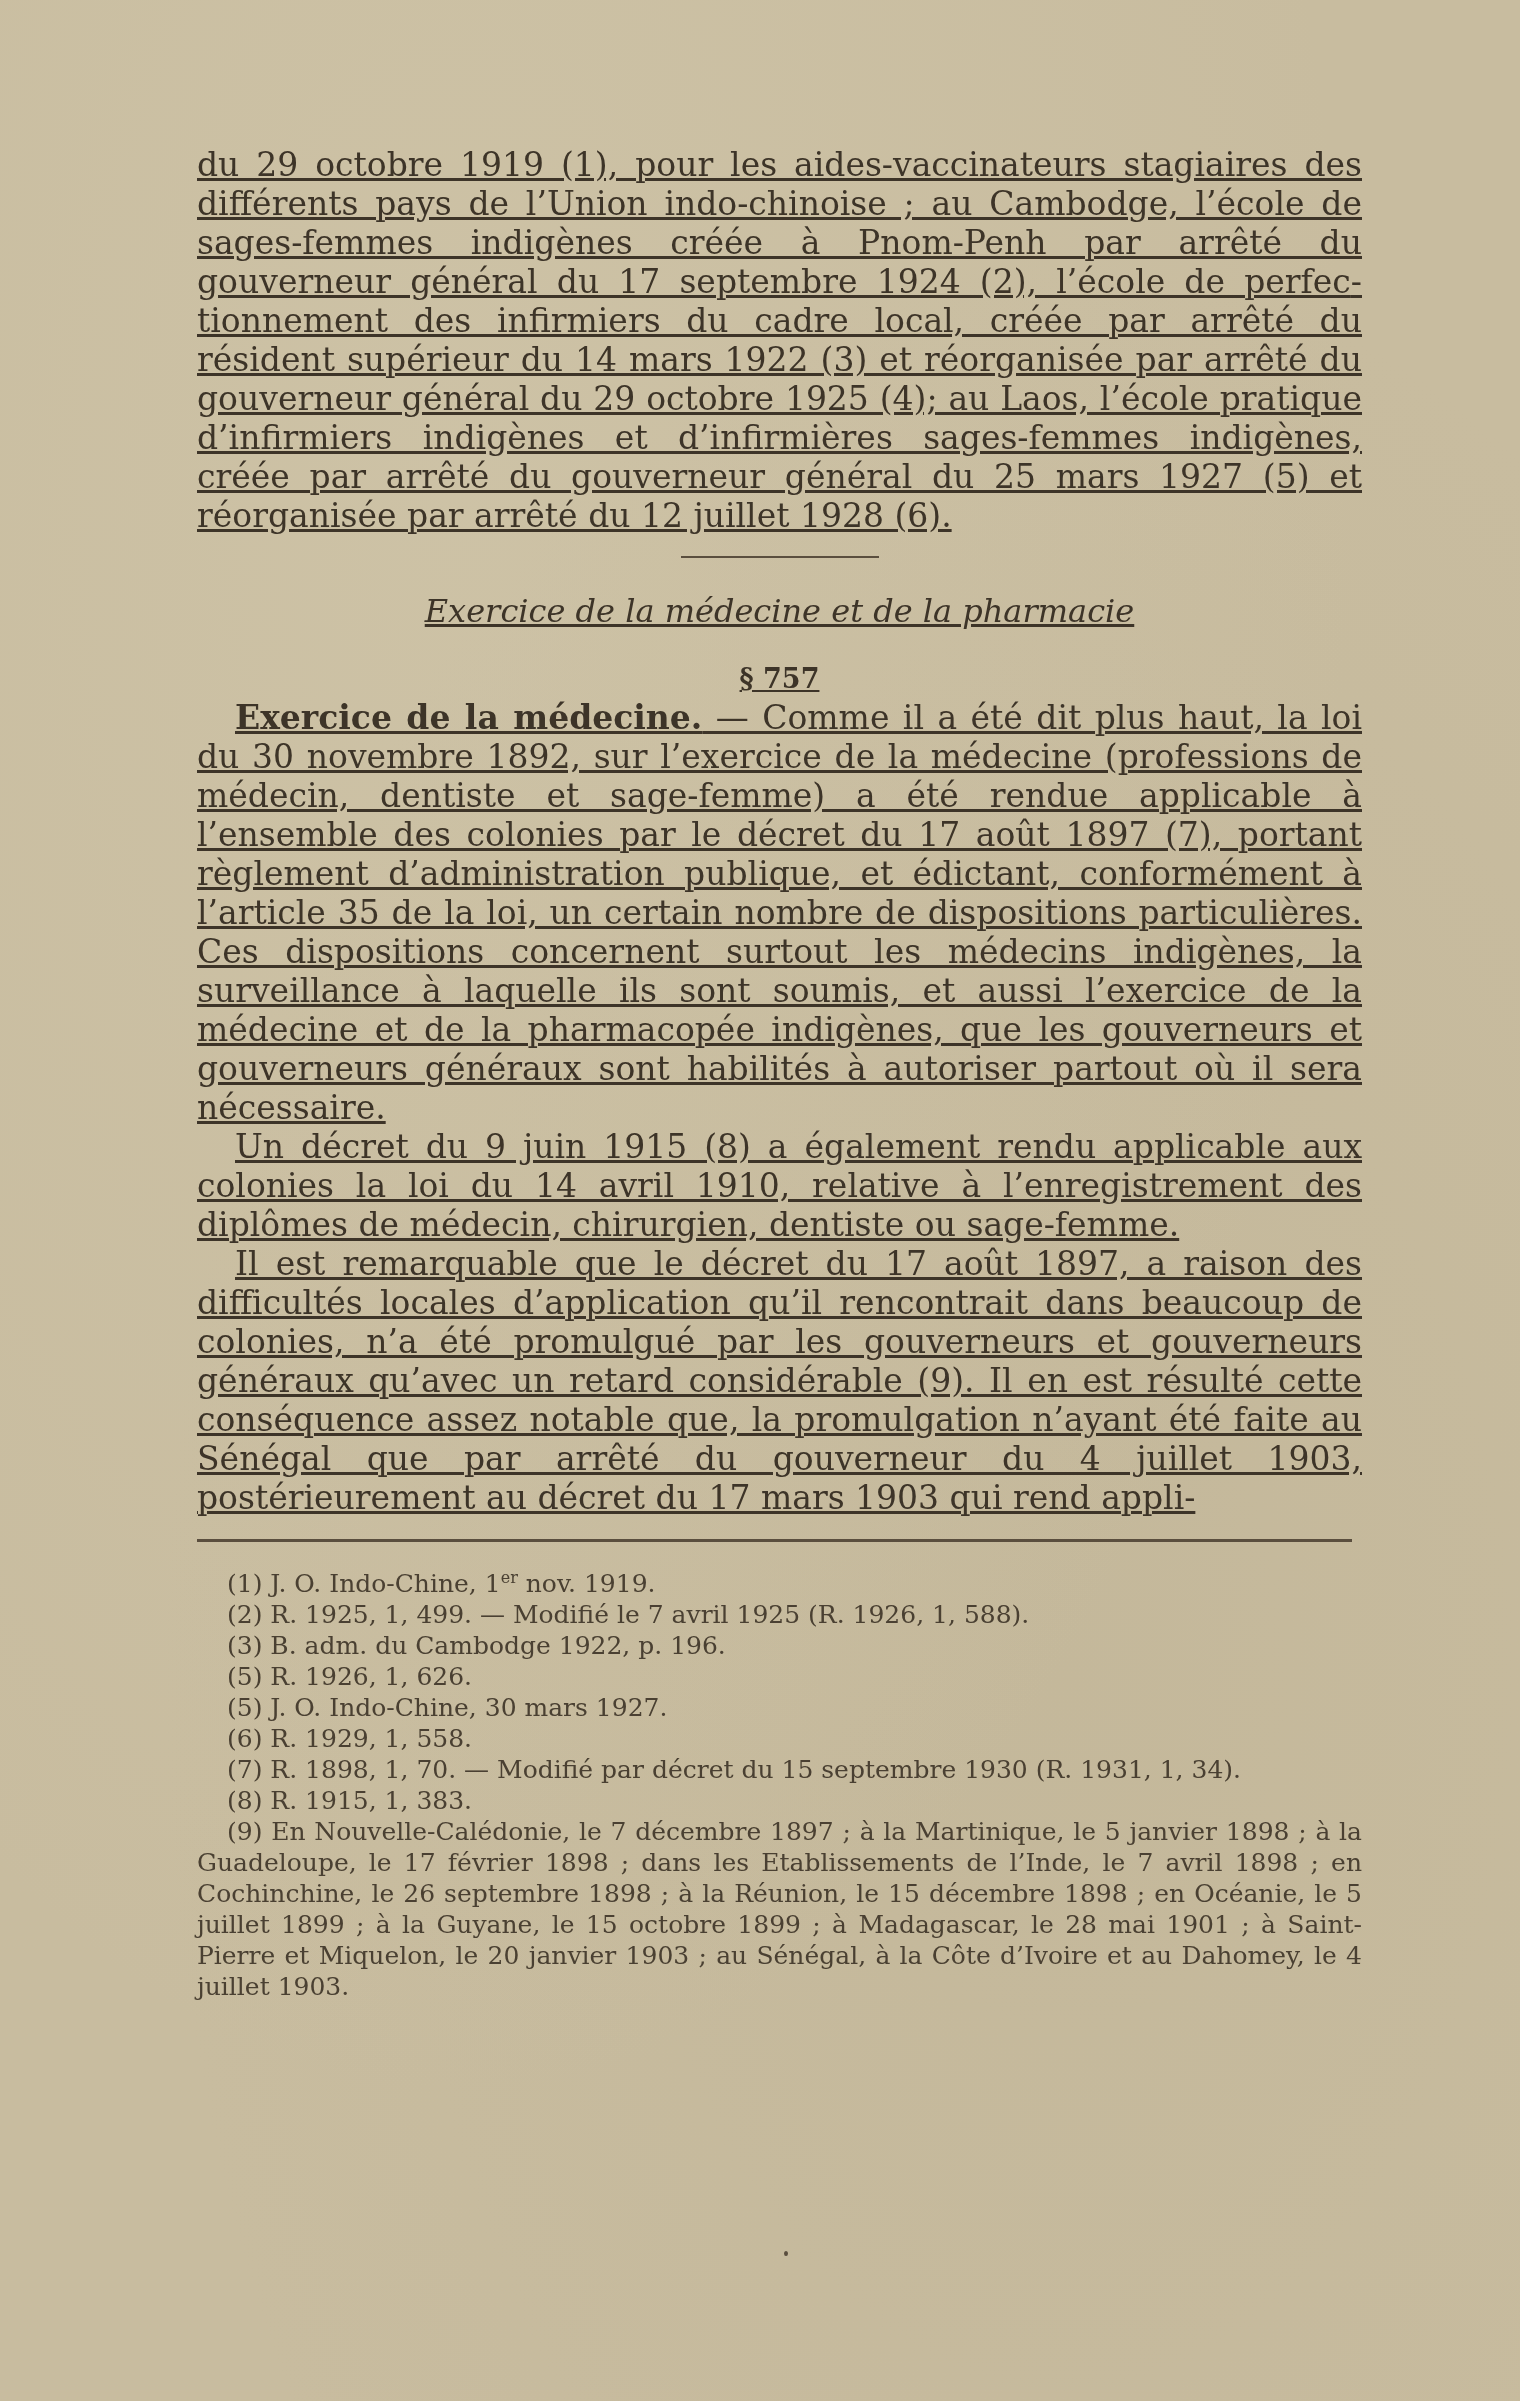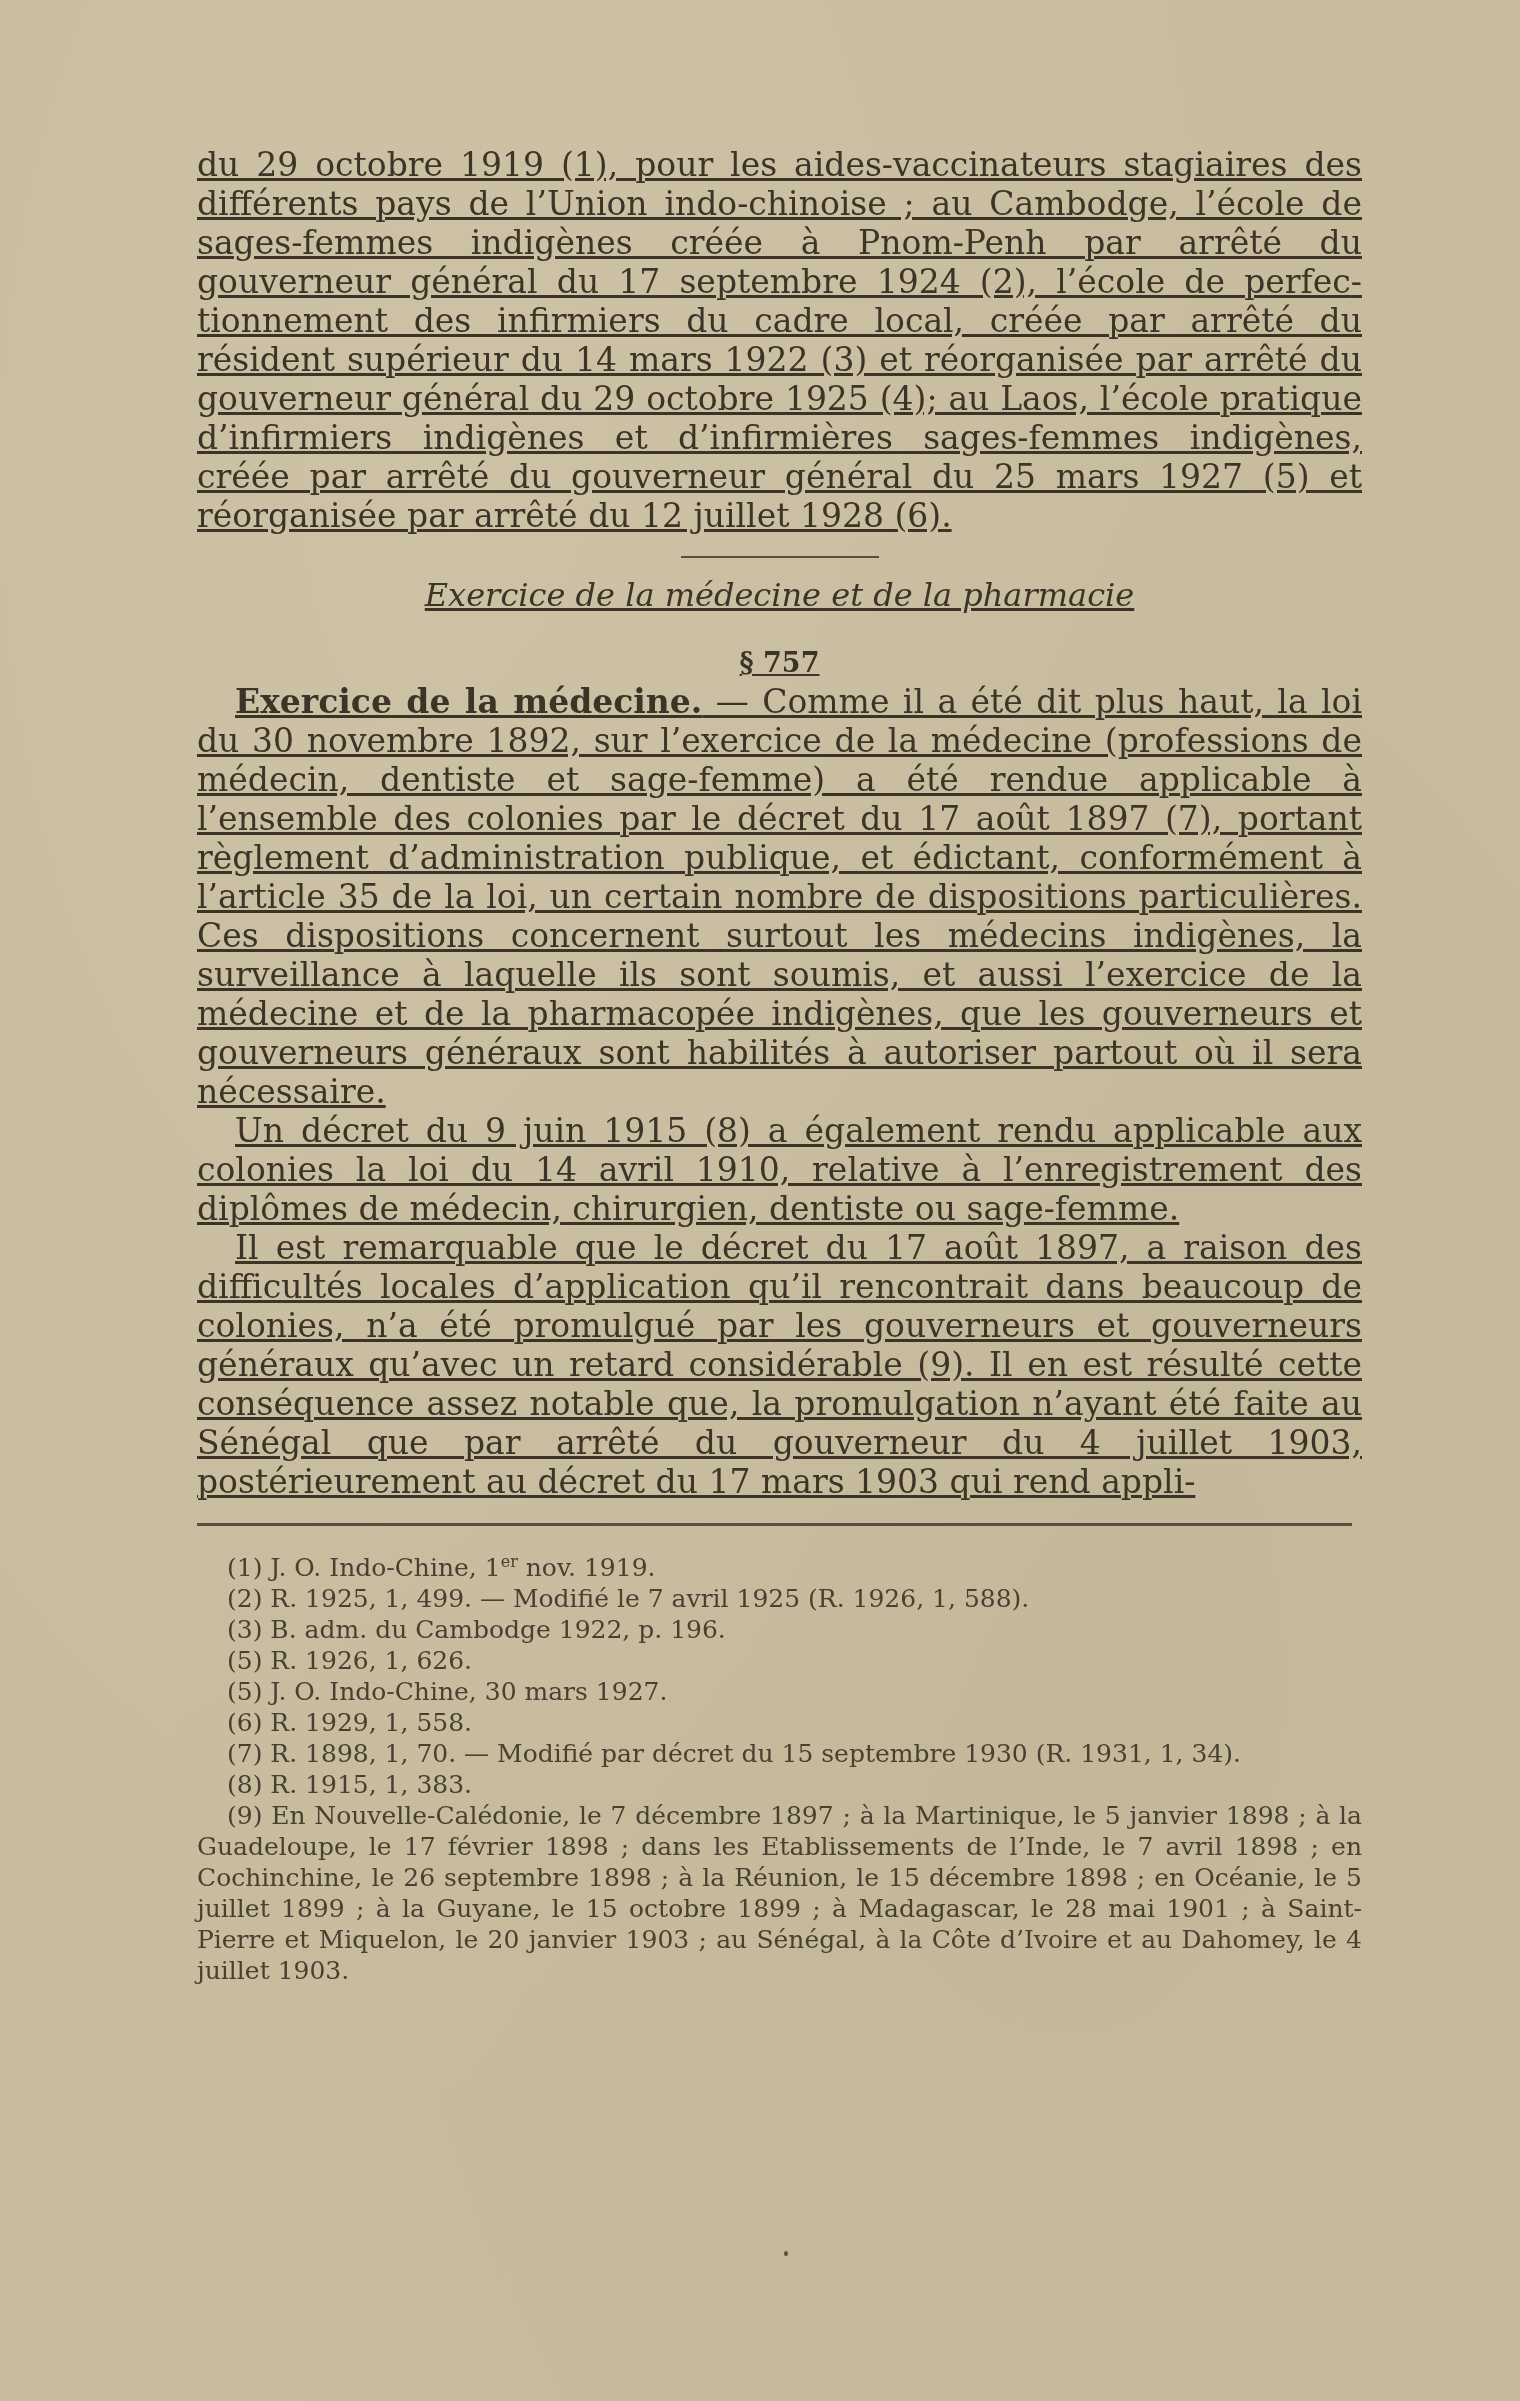--- a/index.html
+++ b/index.html
@@ -60,21 +60,21 @@
   .section-heading {
     text-align: center;
     font-size: 30px;
     margin-top: 53px;
     letter-spacing: 0.7px;
   }
   .section-subtitle {
     text-align: center;
     font-style: italic;
     font-size: 32px;
-    margin-top: 18px;
+    margin-top: 34px;
   }
   .paragraph-mark {
     text-align: center;
     font-size: 27px;
     font-weight: bold;
     margin-top: 28px;
   }
   .para-medecine { margin-top: 33px; }
   .bold-lead { font-weight: bold; }
   .footnote-rule {

